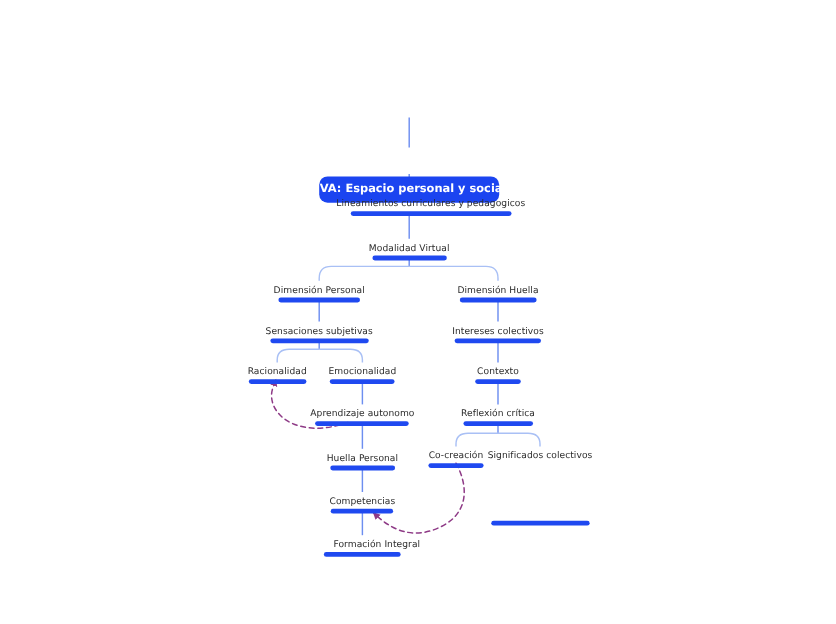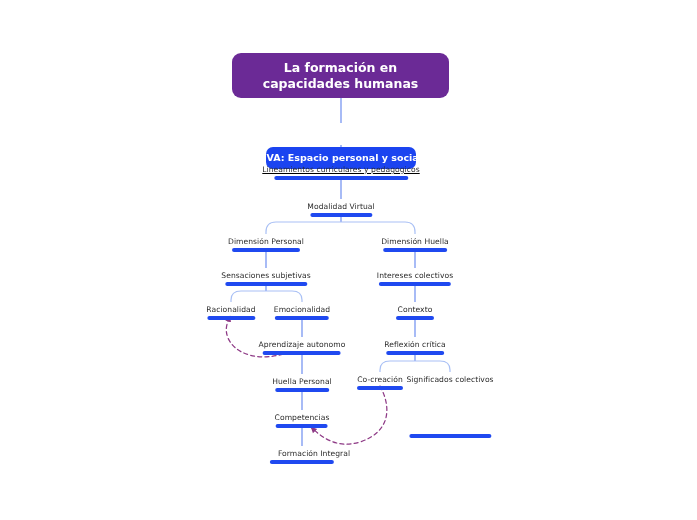--- a/index.html
+++ b/index.html
@@ -143,25 +143,24 @@
     </g>
 
     <g fill="none" stroke="#8e3a86" stroke-width="1.25" stroke-dasharray="4 3.2" stroke-linecap="round">
 
       <path marker-end="url(#arrowPurple)" d="M290,352 C262,362 236,356 228,338 C224,328 228,322 230,316"></path>
 
       <path marker-end="url(#arrowPurple)" d="M380,386 C392,408 390,432 360,442 C338,449 322,438 311,427"></path>
     </g>
   </svg>
 
-  <div class="root-node" style="left: 232px; top: 53px; width: 217px; height: 45px; background: rgb(107, 42, 150); color: rgb(255, 255, 255);">La formación en capacidades humanas</div>
 
   <div class="pill-node" style="left: 266px; top: 123px; width: 150px; height: 22px; background: rgb(27, 68, 240); color: rgb(255, 255, 255); margin-top: 24px;">EVA: Espacio personal y social</div>
 
-  <div class="bar-node" style="left: 341px; top: 166px; text-decoration: underline;">
+  <div class="bar-node" style="left: 359px; top: 166px;">
     <span class="bar-label" style="color: rgb(43, 43, 43);">Lineamientos curriculares y pedagogicos</span>
     <span class="bar-rule" style="width: 134px; background: rgb(31, 73, 240);"></span>
   </div>
 
   <div class="bar-node" style="left: 341px; top: 203px;">
     <span class="bar-label" style="color: rgb(43, 43, 43); text-align: right;">Modalidad Virtual</span>
     <span class="bar-rule" style="width: 62px; background: rgb(31, 73, 240);"></span>
   </div>
 
   <div class="bar-node" style="left: 266px; top: 238px;">

